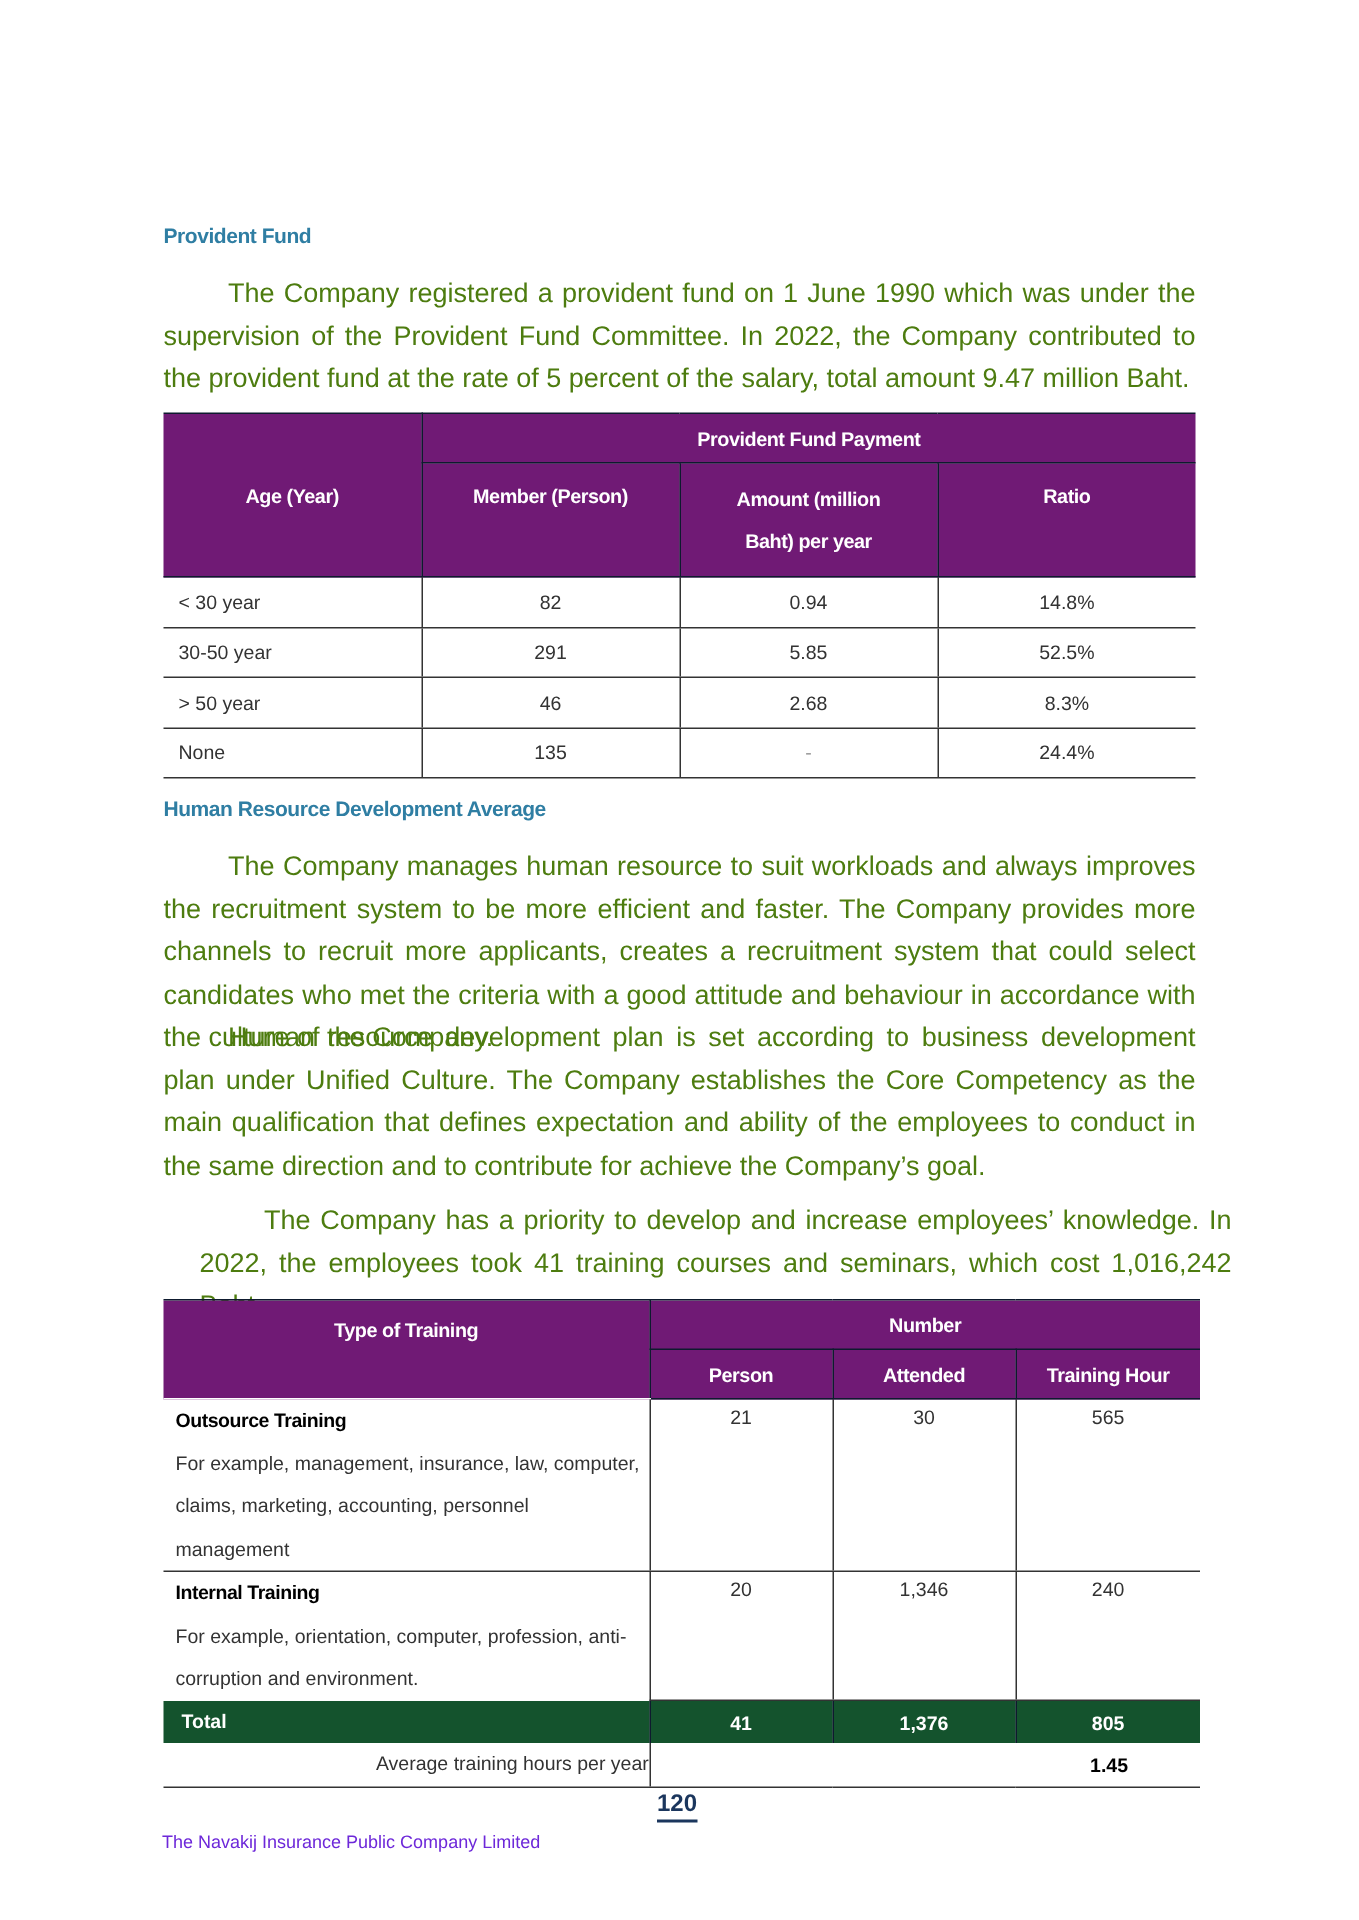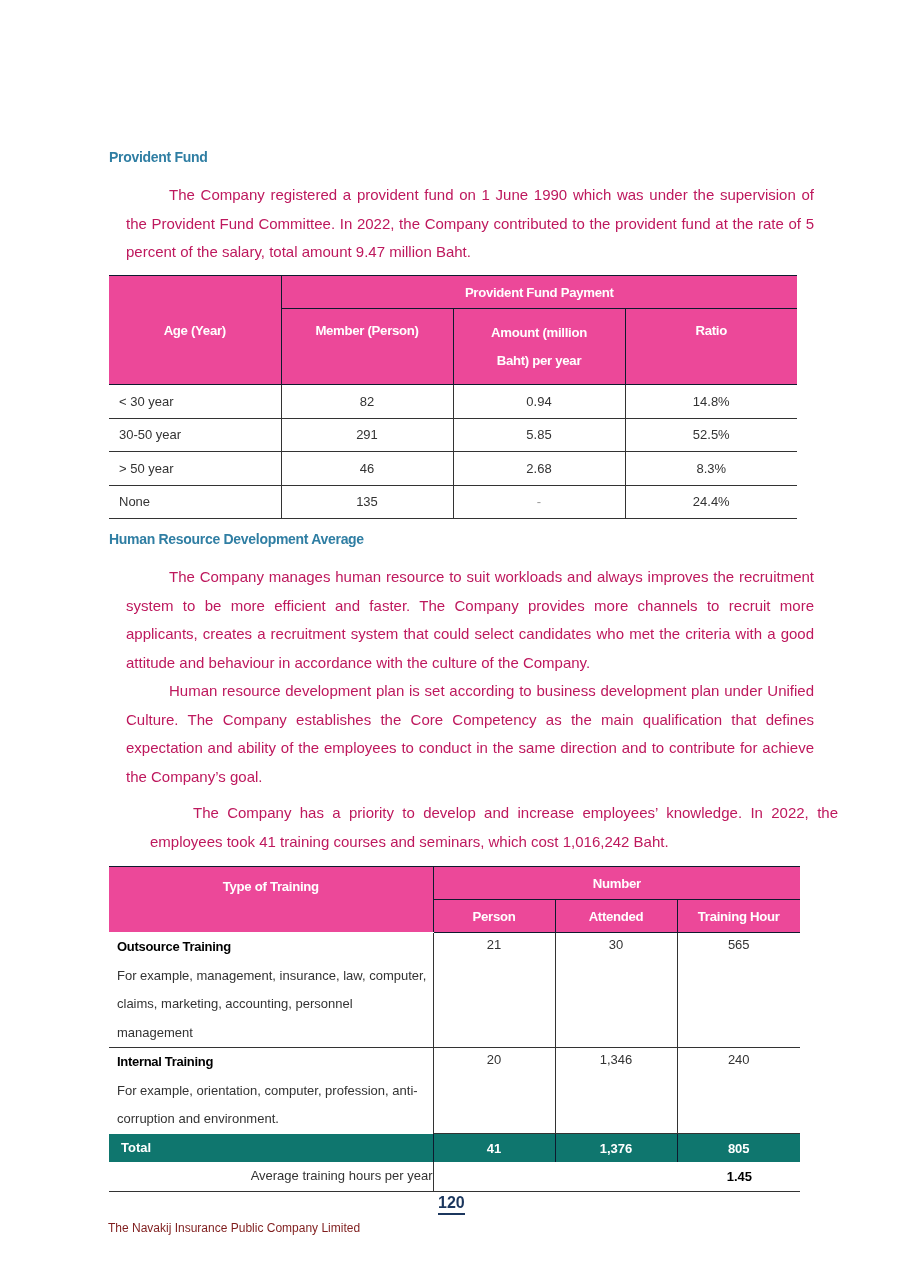--- a/index.html
+++ b/index.html
@@ -1,24 +1,24 @@
 <!DOCTYPE html>
 <html><head>
 <meta charset="utf-8">
 <style>
   * { box-sizing: border-box; margin: 0; padding: 0; }
   html, body { width: 906px; height: 1280px; background: #ffffff; }
   body { position: relative; font-family: "Liberation Sans", sans-serif; color: #333333; overflow: hidden; }
 
   .heading { position: absolute; left: 109px; font-size: 14px; font-weight: bold; color: #2f7ea3; letter-spacing: -0.3px; }
-  .para { position: absolute; left: 126px; width: 688px; font-size: 15px; line-height: 28.5px; text-align: justify; text-align-last: left; color: #be185d; }
+  .para { position: absolute; left: 109px; width: 688px; font-size: 18px; line-height: 28.5px; text-align: justify; text-align-last: left; color: #4d7c0f; }
   .para .indent { display: inline-block; width: 43px; }
 
   table { border-collapse: collapse; position: absolute; font-size: 13px; color: #333; }
-  th { background: #ec4899; color: #ffffff; font-weight: bold; font-size: 13.2px; letter-spacing: -0.3px; }
+  th { background: #701a75; color: #ffffff; font-weight: bold; font-size: 13.2px; letter-spacing: -0.3px; }
 
   
   #pf-table { left: 109px; top: 275px; width: 688px; }
   #pf-table th { border: 1px solid #0e1a2e; }
   #pf-table th.corner { border-left: none; }
   #pf-table th.last { border-right: none; }
   #pf-table .h1 th { height: 33px; }
   #pf-table .h2 th { height: 76px; line-height: 28px; padding-top: 2px; }
   #pf-table td { height: 33.5px; border-bottom: 1px solid #333; border-left: 1px solid #333; text-align: center; }
   #pf-table td:first-child { border-left: none; text-align: left; padding-left: 10px; }
@@ -29,26 +29,26 @@
   #tr-table th.corner { border-left: none; border-bottom: 1px solid #fff; vertical-align: top; padding-top: 12px; }
   #tr-table th.last { border-right: none; }
   #tr-table .h1 th { height: 33px; }
   #tr-table .h2 th { height: 33px; }
   #tr-table td { border-left: 1px solid #333; text-align: center; vertical-align: top; padding-top: 4px; }
   #tr-table td.type { border-left: none; text-align: left; padding-left: 8px; line-height: 28.5px; padding-top: 0; }
   #tr-table tr.body td { border-bottom: 1px solid #333; }
   #tr-table tr.body1 td { height: 114px; }
   #tr-table tr.body2 td { height: 86px; }
   #tr-table .type-title { font-weight: bold; color: #000; letter-spacing: -0.3px; }
-  #tr-table tr.total td { background: #0f766e; color: #fff; font-weight: bold; height: 28px; padding-top: 0; vertical-align: middle; border-left: 1px solid #0e1a2e; }
+  #tr-table tr.total td { background: #14532d; color: #fff; font-weight: bold; height: 28px; padding-top: 0; vertical-align: middle; border-left: 1px solid #0e1a2e; }
   #tr-table tr.total td.type { padding-left: 12px; border-left: none; }
   #tr-table tr.avg td { height: 29px; border-bottom: 1px solid #333; padding-top: 0; vertical-align: middle; }
   #tr-table tr.avg td.avg-value { text-align: right; padding-right: 48px; font-weight: bold; color: #000; }
 
-  .footer-company { position: absolute; left: 108px; top: 1221px; font-size: 12px; color: #7f1d1d; }
+  .footer-company { position: absolute; left: 108px; top: 1221px; font-size: 12px; color: #6d28d9; }
   .footer-page { position: absolute; left: 438px; top: 1194px; font-size: 16px; font-weight: bold; color: #1b365d; border-bottom: 2px solid #1b365d; padding-bottom: 1px; }
 </style>
 </head>
 <body>
 
 <h2 class="heading" style="top:149px;">Provident Fund</h2>
 <p class="para" style="top:181px;"><span class="indent"></span><span>The Company registered a provident fund on 1 June 1990 which was under the supervision of the Provident Fund Committee. In 2022, the Company contributed to the provident fund at the rate of 5 percent of the salary, total amount 9.47 million Baht.</span></p>
 
 <table id="pf-table">
   <colgroup>

